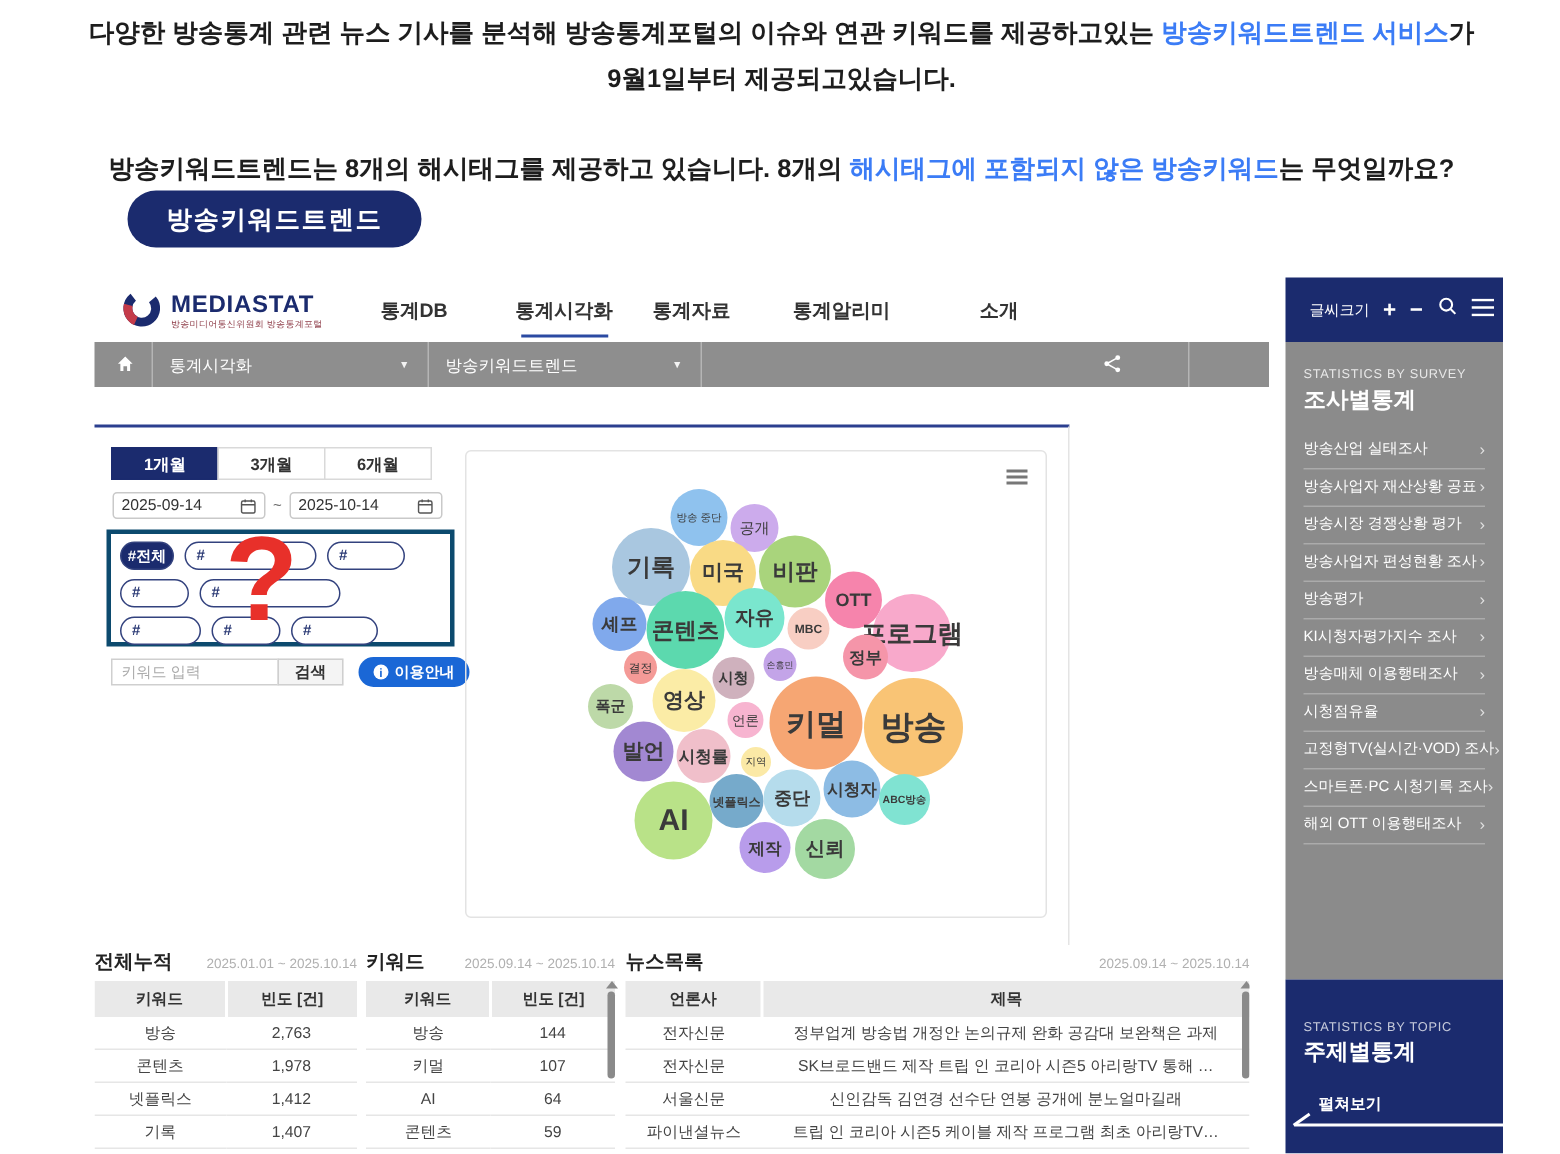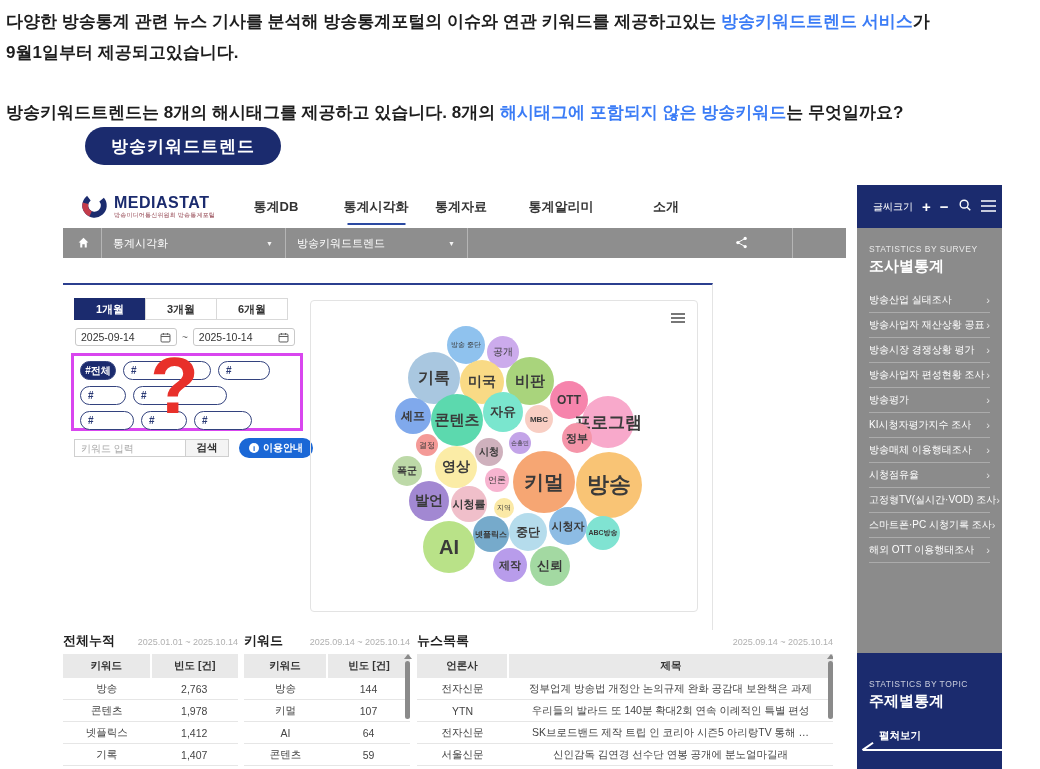--- a/index.html
+++ b/index.html
@@ -1,20 +1,20 @@
 <!DOCTYPE html>
 <html><head>
 <meta charset="utf-8">
 <style>
   html,body{margin:0;padding:0;}
   body{width:1040px;height:769px;position:relative;background:#fff;overflow:hidden;
        font-family:"Liberation Sans","DejaVu Sans",sans-serif;color:#222;}
   
   .intro{position:absolute;left:6px;top:6px;width:1030px;font-size:17px;font-weight:600;
-         color:#1d1d1d;line-height:31px;}
+         color:#1d1d1d;line-height:31px;text-align:center;}
   .intro p{margin:0;}
   .intro p + p{margin-top:29px;}
   .hl{color:#3b7cf6;}
   
   .badge{position:absolute;left:85px;top:127px;width:196px;height:38px;background:#1b2b6e;
          color:#fff;border-radius:20px;display:flex;align-items:center;justify-content:center;
          font-size:17px;font-weight:bold;letter-spacing:1px;}
   
   .site-header{position:absolute;left:63px;top:185px;width:783px;height:43px;background:#fff;}
   .logo{position:absolute;left:18px;top:7px;display:flex;align-items:center;gap:6px;}
@@ -42,21 +42,21 @@
        color:#333;font-size:11px;font-weight:bold;display:flex;align-items:center;
        justify-content:center;cursor:pointer;box-sizing:border-box;}
   .tab.active{background:#1b2b6e;color:#fff;border-color:#1b2b6e;}
   
   .dates{position:absolute;left:12px;top:43px;display:flex;align-items:center;gap:5px;}
   .date-box{width:102px;height:18px;border:1px solid #c9c9c9;border-radius:3px;display:flex;
             align-items:center;justify-content:space-between;padding:0 5px;font-size:10.5px;
             color:#333;box-sizing:border-box;cursor:pointer;}
   .tilde{font-size:10px;color:#666;}
   
-  .hash-box{position:absolute;left:8px;top:68px;width:232px;height:78px;border:3px solid #d946ef;
+  .hash-box{position:absolute;left:8px;top:68px;width:232px;height:78px;border:3px solid #0c4a6e;
             box-sizing:border-box;padding:5px 6px;}
   .hash-row{display:flex;gap:7px;margin-bottom:6px;}
   .pill{height:19px;border:1px solid #33427e;border-radius:10px;display:flex;align-items:center;
         padding-left:7px;font-size:10px;font-weight:bold;color:#2b3a75;box-sizing:border-box;
         background:#fff;cursor:pointer;}
   .pill.all{background:#1b2b6e;color:#fff;justify-content:center;padding-left:0;}
   .qmark{position:absolute;left:76px;top:-10px;font-size:80px;font-weight:800;color:#e8302a;
          line-height:1;pointer-events:none;}
   
   .searchrow{position:absolute;left:11px;top:153px;display:flex;align-items:center;}
@@ -356,24 +356,20 @@
             <th style="width: 88px;">언론사</th>
             <th>제목</th>
           </tr>
         </thead>
         <tbody id="t3b">
           <tr>
             <td>전자신문</td>
             <td>정부업계 방송법 개정안 논의규제 완화 공감대 보완책은 과제</td>
           </tr>
           <tr>
-            <td>YTN</td>
-            <td>우리들의 발라드 또 140분 확대2회 연속 이례적인 특별 편성</td>
-          </tr>
-          <tr>
             <td>전자신문</td>
             <td>SK브로드밴드 제작 트립 인 코리아 시즌5 아리랑TV 통해 …</td>
           </tr>
           <tr>
             <td>서울신문</td>
             <td>신인감독 김연경 선수단 연봉 공개에 분노얼마길래</td>
           </tr>
           <tr>
             <td>파이낸셜뉴스</td>
             <td>트립 인 코리아 시즌5 케이블 제작 프로그램 최초 아리랑TV…</td>

